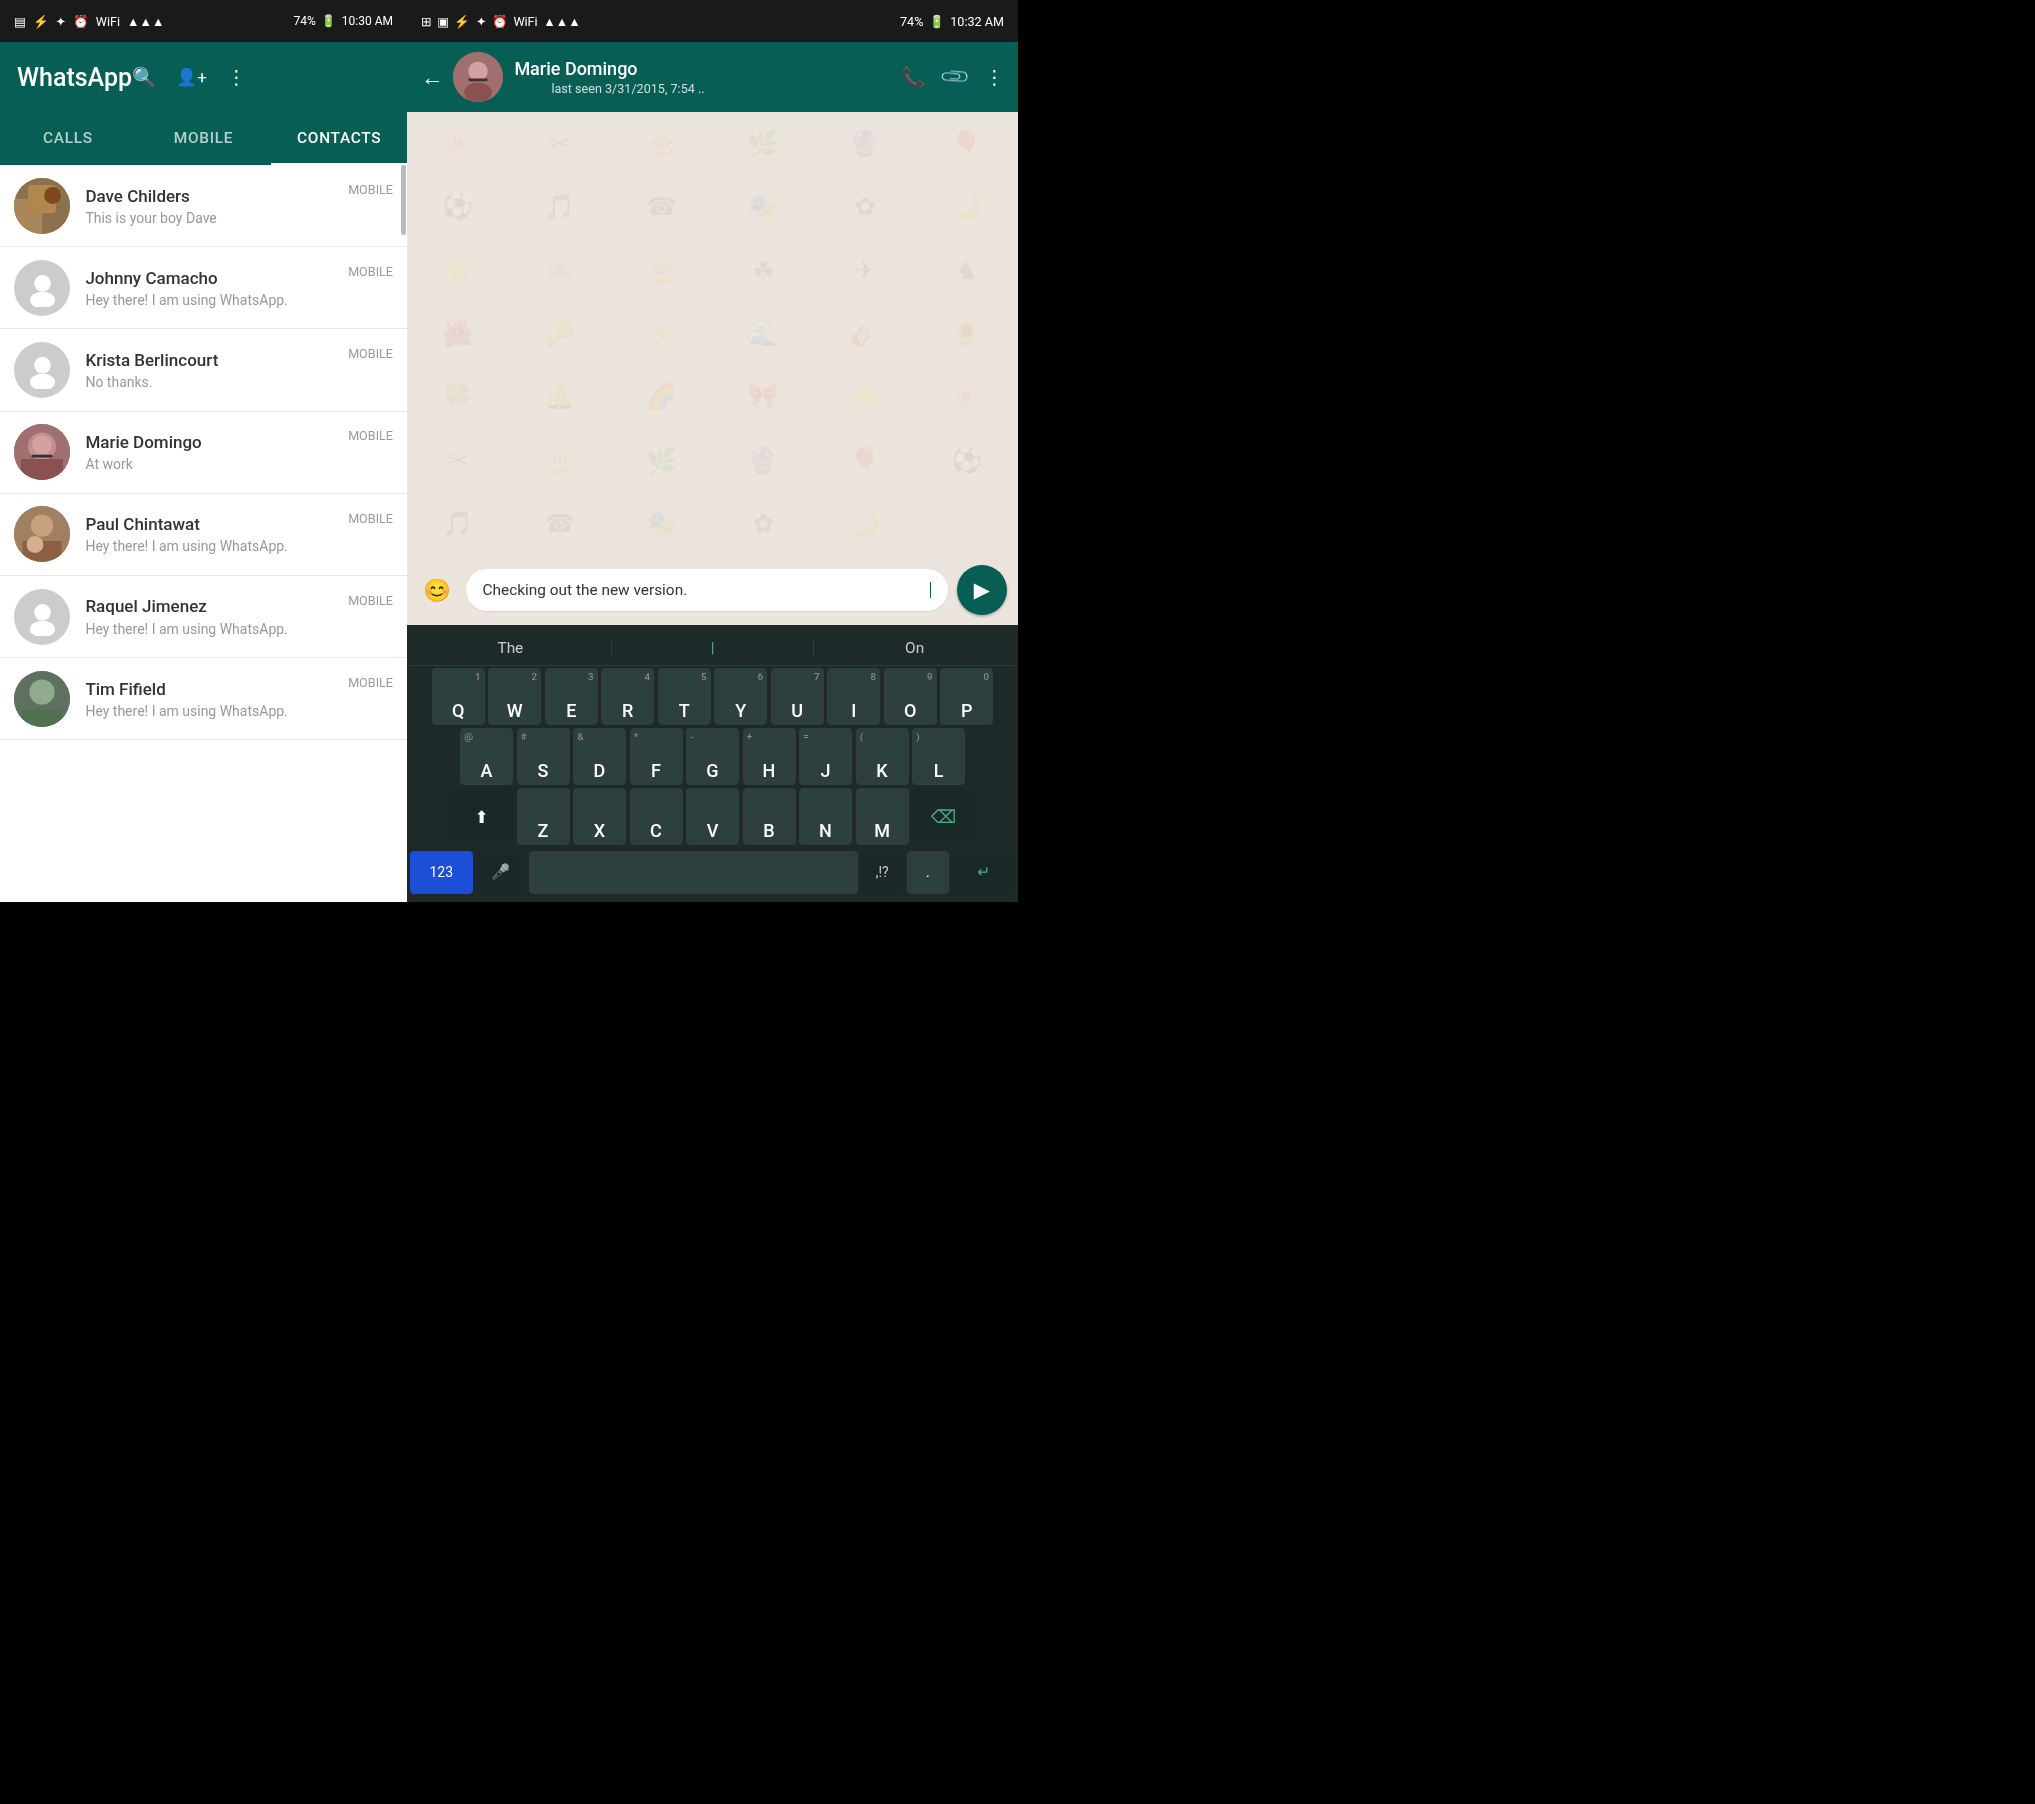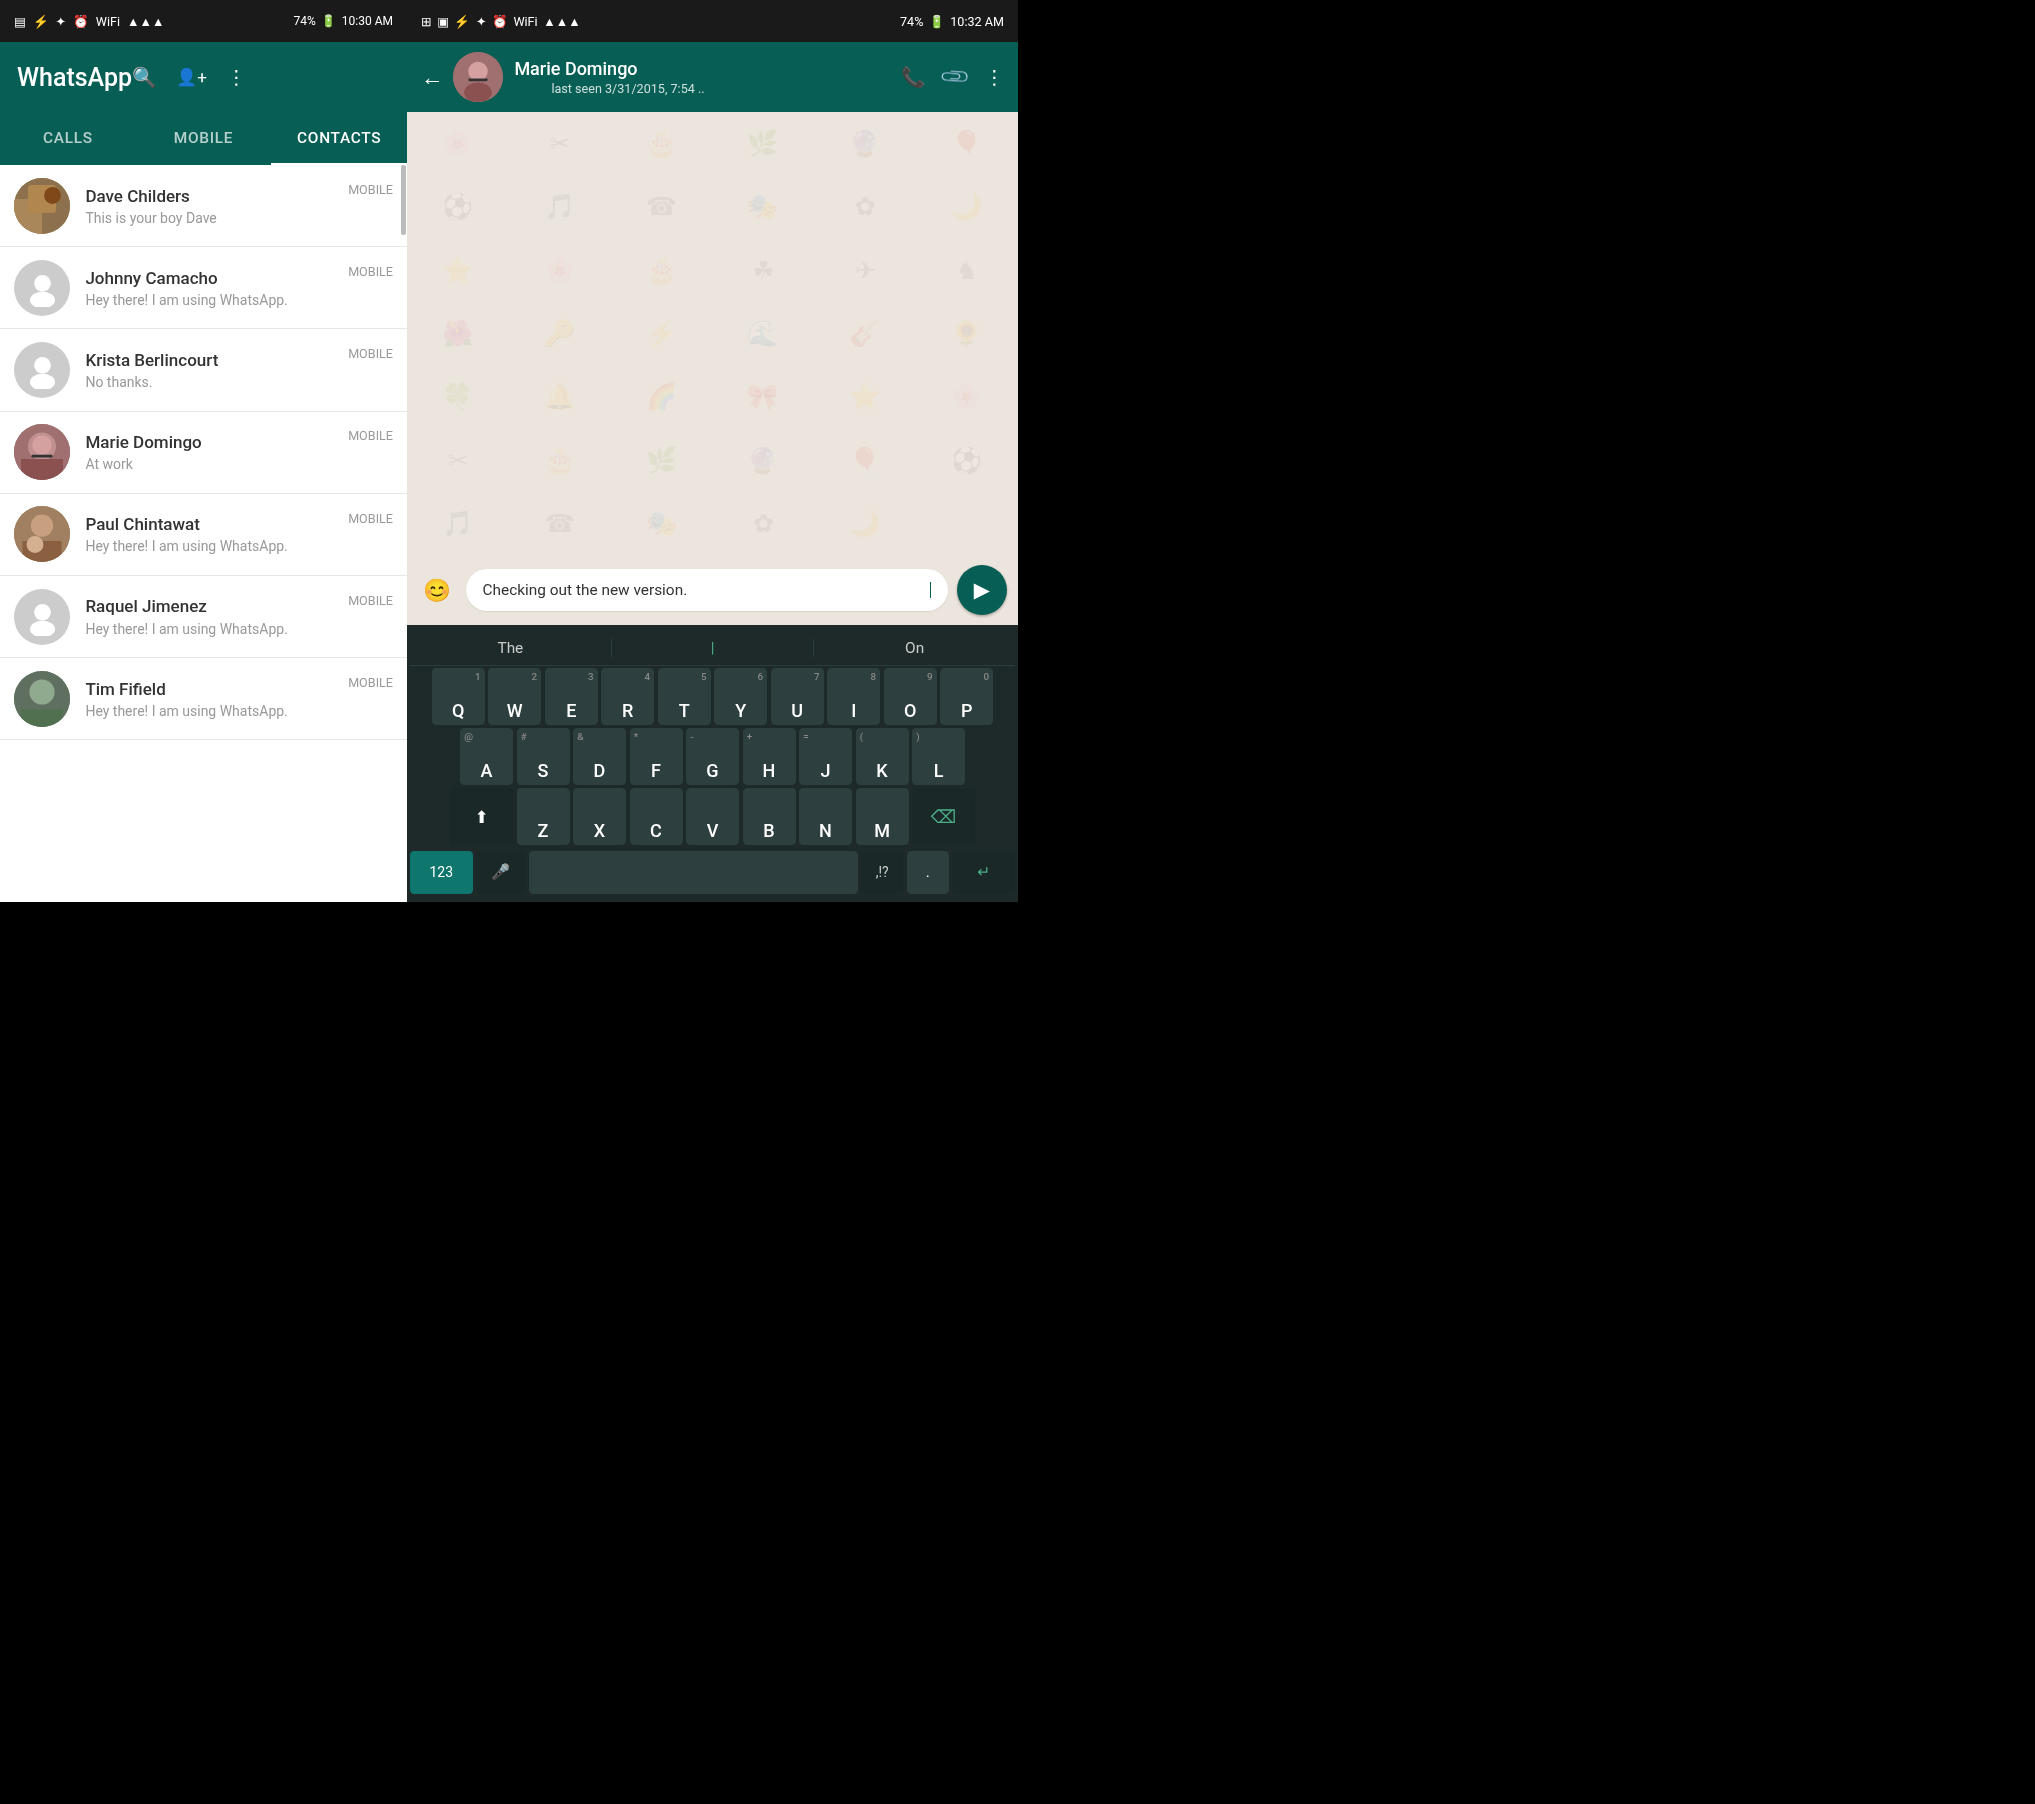--- a/index.html
+++ b/index.html
@@ -409,21 +409,21 @@
       color: #888;
     }
     .bottom-row {
       display: flex;
       align-items: center;
       gap: 3.5px;
       justify-content: center;
       margin-top: 2.8px;
     }
     .key-num-toggle {
-      background: #0f766e;
+      background: #1d4ed8;
       width: 63px;
       height: 43px;
       border-radius: 4.2px;
       display: flex;
       align-items: center;
       justify-content: center;
       color: #fff;
       font-size: 14px;
       cursor: pointer;
     }

